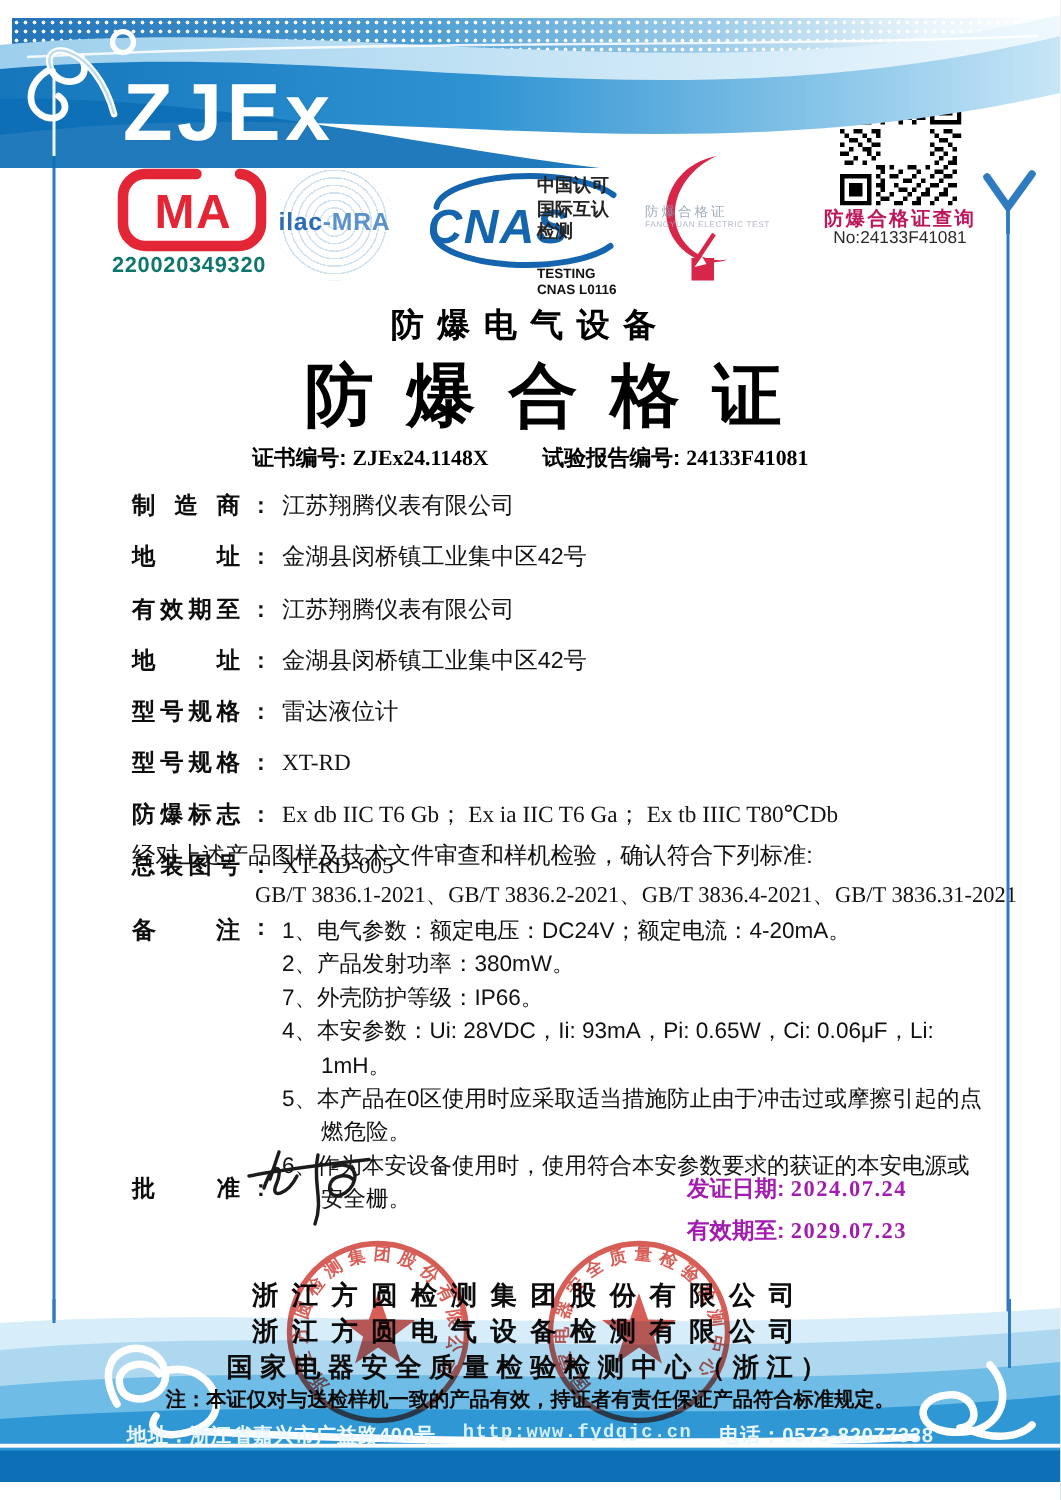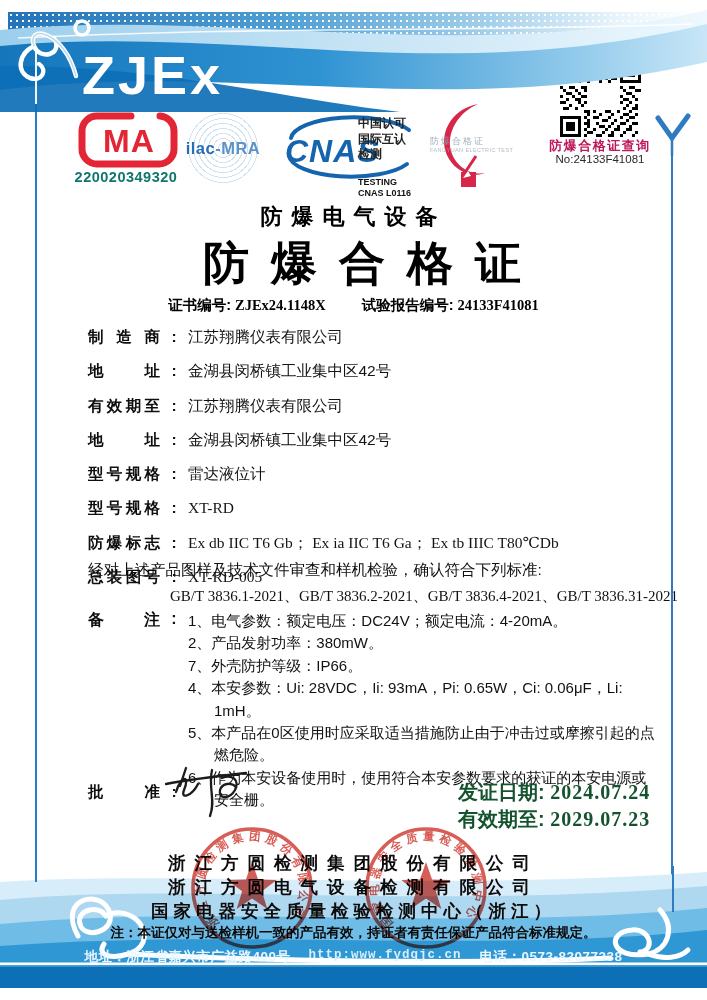--- a/index.html
+++ b/index.html
@@ -50,21 +50,21 @@
   .latin{font-family:"Liberation Serif","DejaVu Serif",serif;}
   .statement{left:88px;top:560px;font-size:15.5px;color:#111;}
   .standards{left:170px;top:587px;font-size:15px;color:#111;font-family:"Liberation Serif",serif;}
   
   .remarks{left:88px;top:610px;width:594px;display:flex;align-items:flex-start;}
   .ritems{width:470px;font-size:15px;line-height:22.4px;color:#111;}
   .ritem{padding-left:26px;text-indent:-26px;}
   
   .approval-label{left:88px;top:782px;display:flex;align-items:baseline;font-size:15.5px;}
   .sig{left:160px;top:756px;z-index:2;}
-  .dates{left:458px;top:779px;font-size:20px;font-weight:bold;color:#14532d;line-height:27px;}
+  .dates{left:458px;top:779px;font-size:15px;font-weight:bold;color:#a21caf;line-height:27px;}
   .dates .v{font-family:"Liberation Serif",serif;font-weight:bold;letter-spacing:1px;}
   
   .issuer{left:0;right:0;text-align:center;font-weight:bold;color:#0c0c0c;z-index:2;}
   .iss1{top:851px;font-size:17.5px;letter-spacing:9px;}
   .iss2{top:875px;font-size:17.5px;letter-spacing:9px;}
   .iss3{top:899px;font-size:17.5px;letter-spacing:5px;}
   .stamp{z-index:4;opacity:.82;mix-blend-mode:multiply;}
   .note{left:0;right:0;top:924px;text-align:center;font-size:13.5px;font-weight:bold;color:#0a0a0a;z-index:3;}
   
   .band{left:0;top:866px;z-index:1;}

